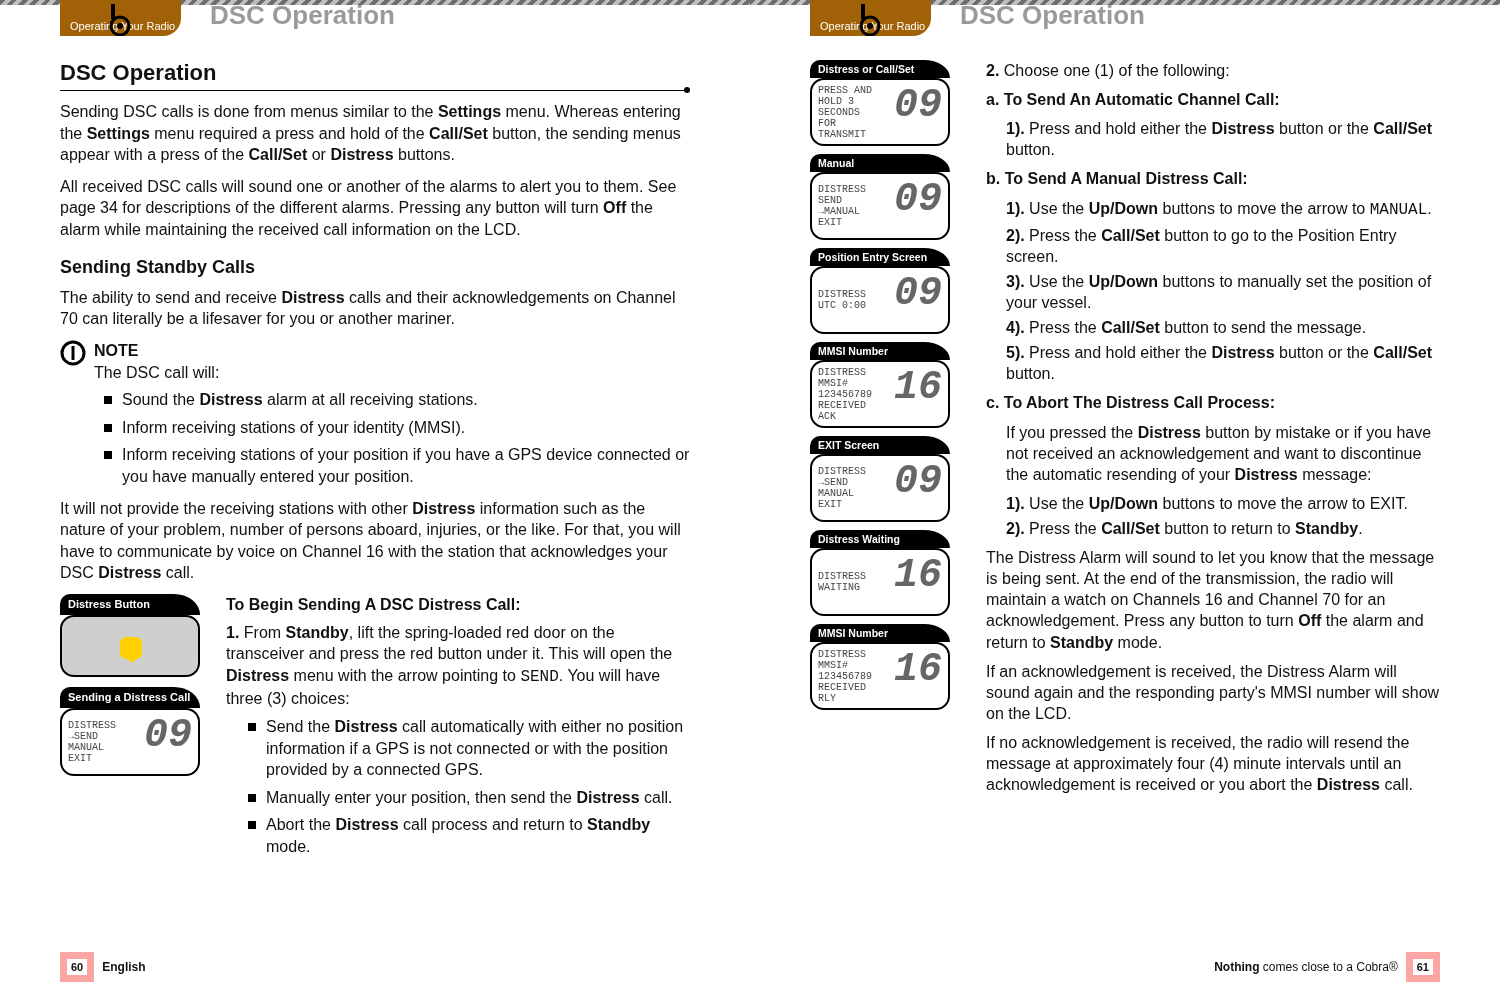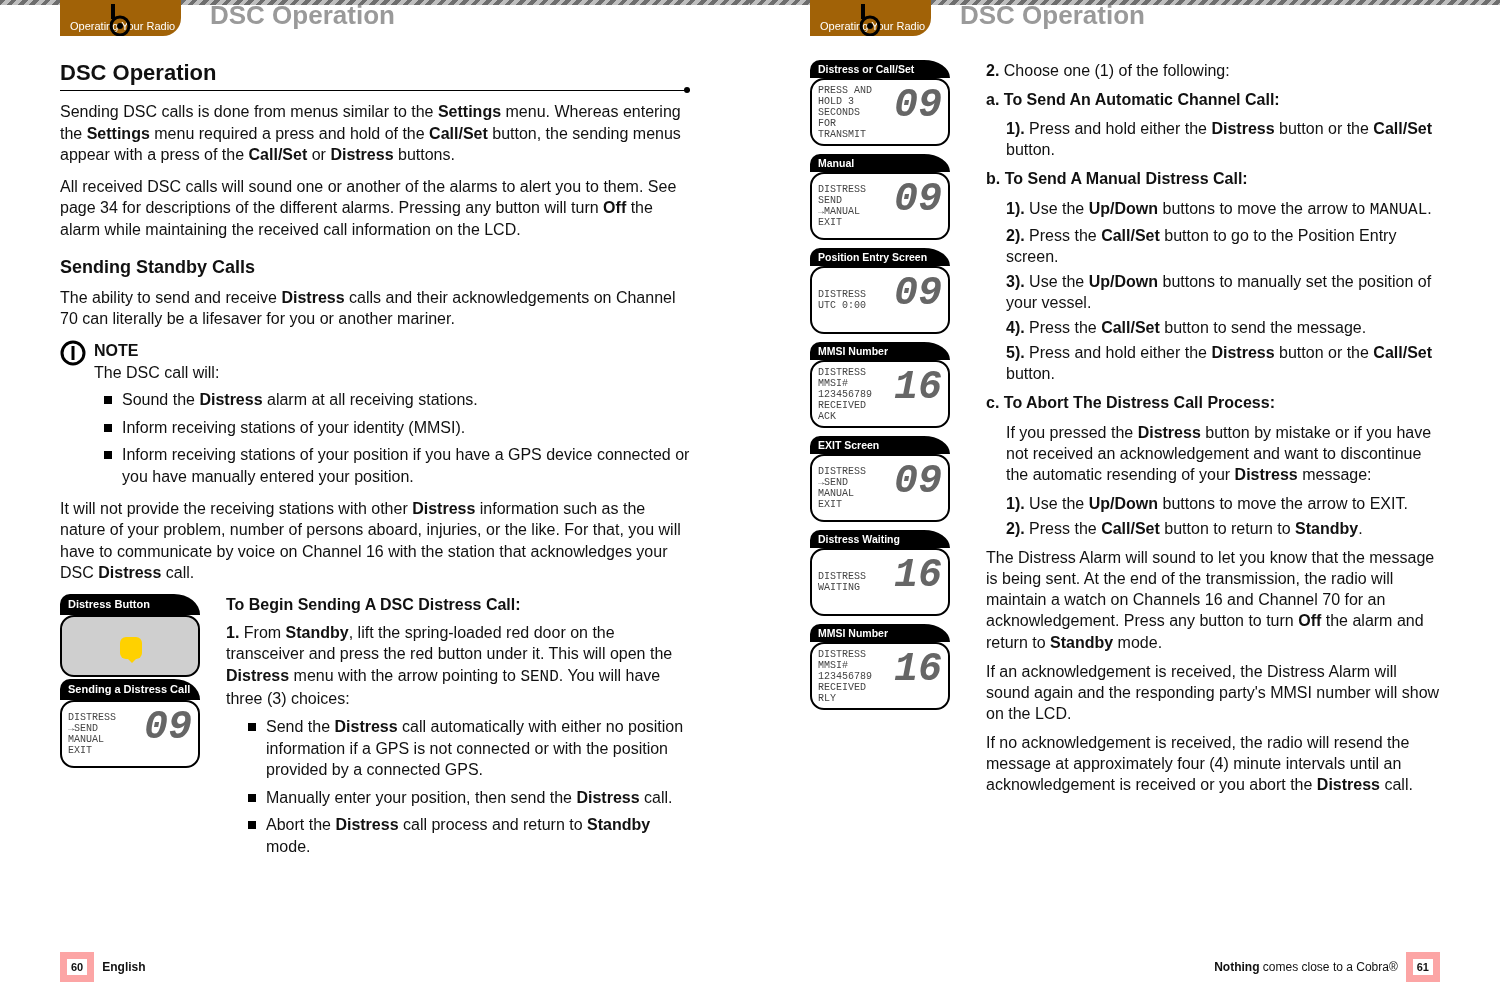--- a/index.html
+++ b/index.html
@@ -20,21 +20,21 @@
   .p { margin-bottom:10px; }
   .sub1 { font-size:18px; font-weight:bold; margin:14px 0 8px; }
   .note-row { display:flex; align-items:flex-start; gap:8px; margin:10px 0 6px; }
   .note-icon { width:26px; height:26px; }
   .note-col { }
   .note-title { font-weight:bold; font-size:16px; }
   .bullets { list-style:none; padding-left:44px; }
   .bullets li { position:relative; margin:6px 0; padding-left:18px; }
   .bullets li::before { content:""; position:absolute; left:0; top:7px; width:8px; height:8px; background:#000; }
   .inset-row { display:flex; gap:16px; margin-top:8px; }
-  .inset-col { width:150px; flex:none; display:flex; flex-direction:column; }
+  .inset-col { width:150px; flex:none; display:flex; flex-direction:column; gap:8px; }
   .caption { background:#000; color:#fff; font-size:11px; font-weight:bold; padding:3px 8px 3px 8px;
              border-radius:10px 26px 0 0 / 10px 100% 0 0 ; width:140px; }
   .screen { width:140px; height:68px; border:2px solid #000; border-radius:14px; padding:4px 6px;
             font-family: "Courier New", monospace; font-size:10px; line-height:1.1; color:#444;
             display:flex; flex-direction:column; justify-content:center; position:relative; }
   .bignum { position:absolute; right:6px; top:4px; font-size:40px; font-style:italic; font-weight:bold; color:#666; }
   .photo { width:140px; height:62px; border:2px solid #000; border-radius:14px; background:#cfcfcf; position:relative; overflow:hidden; }
   .photo .marker { position:absolute; left:58px; top:20px; width:22px; height:22px; background:#ffd100; border-radius:6px; }
   .photo .marker::after { content:""; position:absolute; left:6px; bottom:-10px; border:6px solid transparent; border-top-color:#ffd100; }
   .steps { font-size:16px; }

